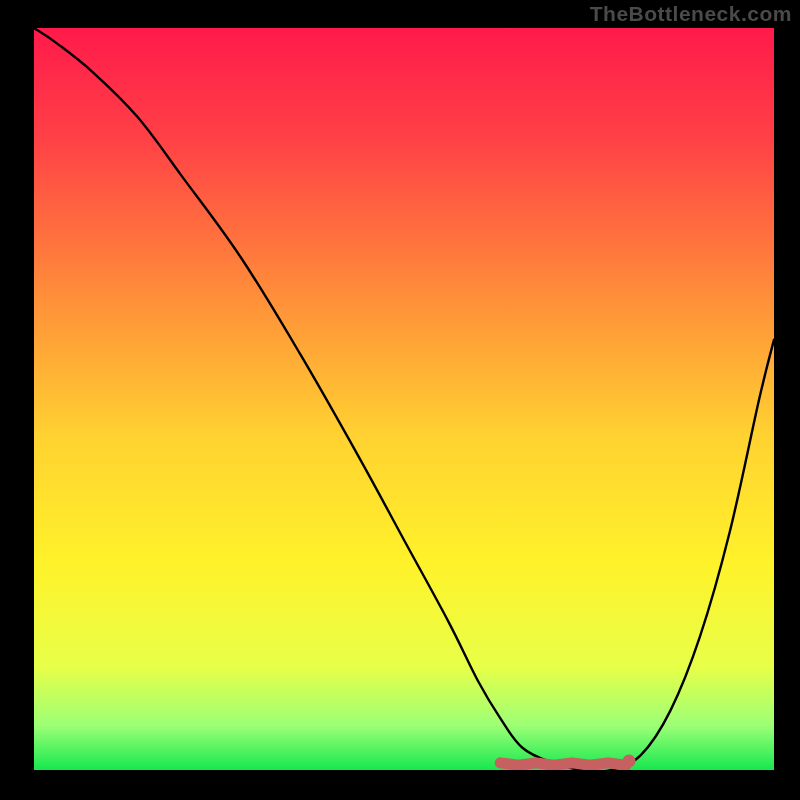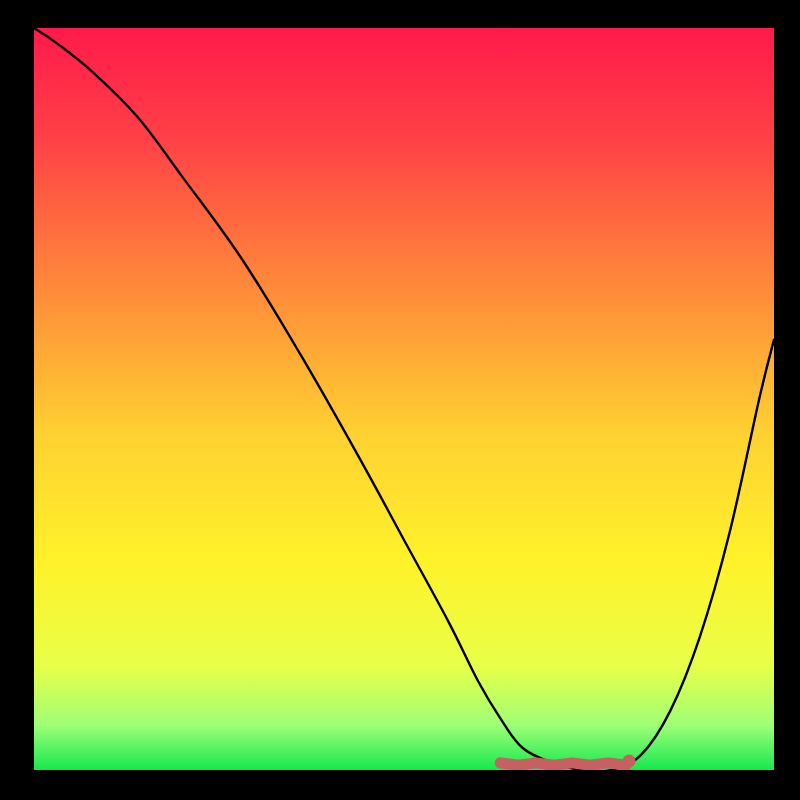--- a/index.html
+++ b/index.html
@@ -37,20 +37,21 @@
   svg.plot {
     width: 100%;
     height: 100%;
     display: block;
   }
 </style>
 </head>
 <body>
 
 <div class="frame">
+  <div class="watermark">TheBottleneck.com</div>
 
   <div class="plot-wrap">
     <svg class="plot" viewBox="0 0 740 742" preserveAspectRatio="none">
       <defs>
         <linearGradient id="bg-grad" x1="0" y1="0" x2="0" y2="1">
             <stop offset="0%" stop-color="#ff1a4b"></stop>
             <stop offset="15%" stop-color="#ff4146"></stop>
             <stop offset="35%" stop-color="#ff8a3a"></stop>
             <stop offset="55.00000000000001%" stop-color="#ffd231"></stop>
             <stop offset="72%" stop-color="#fff22a"></stop>

